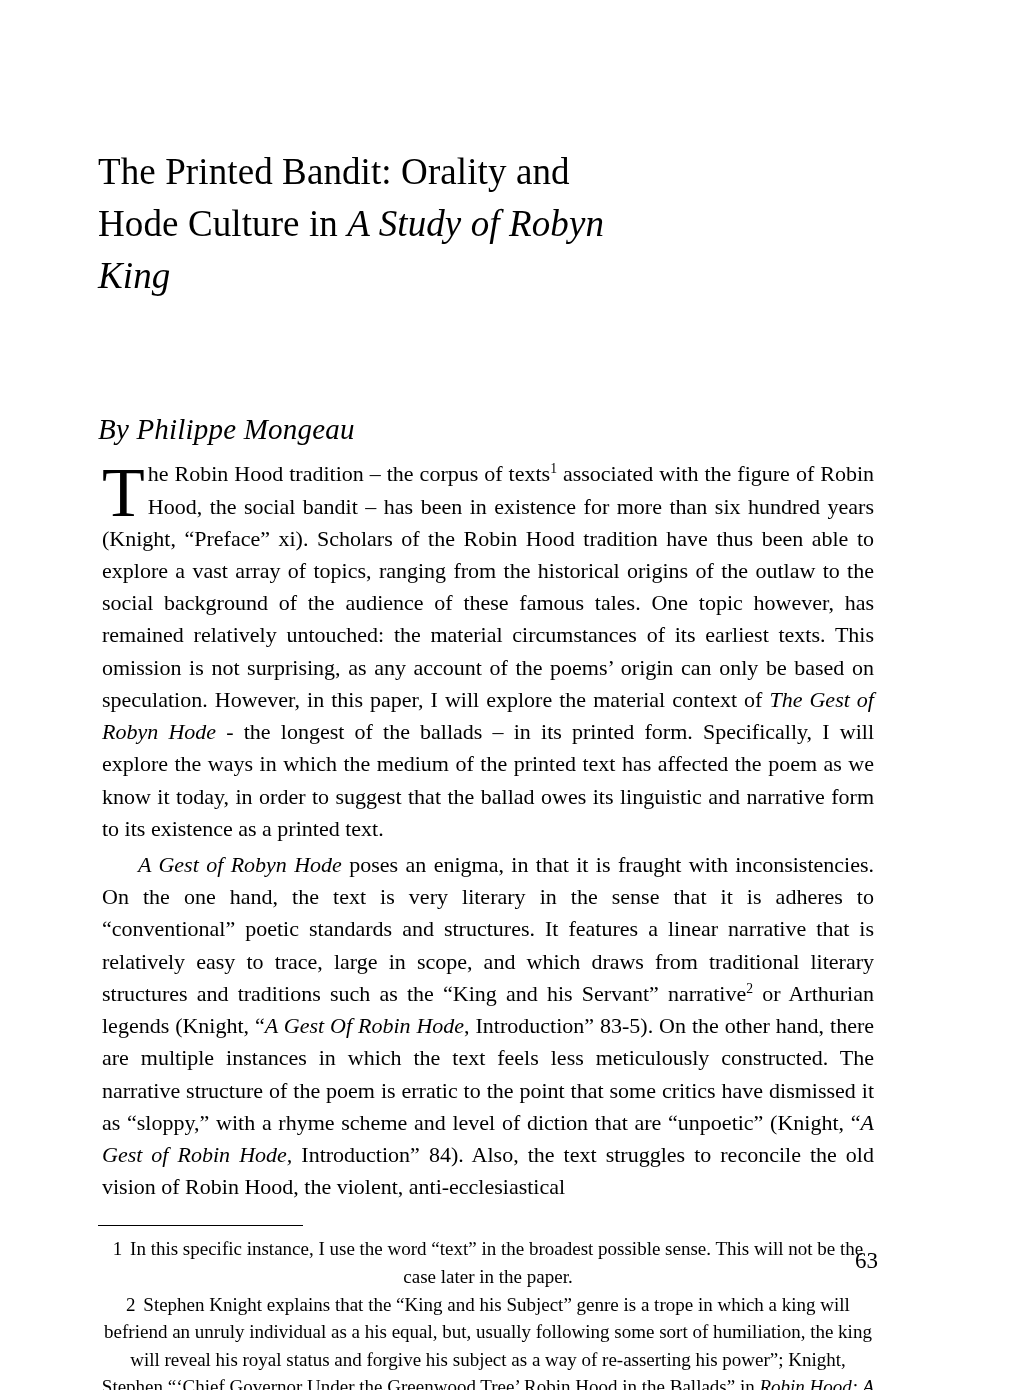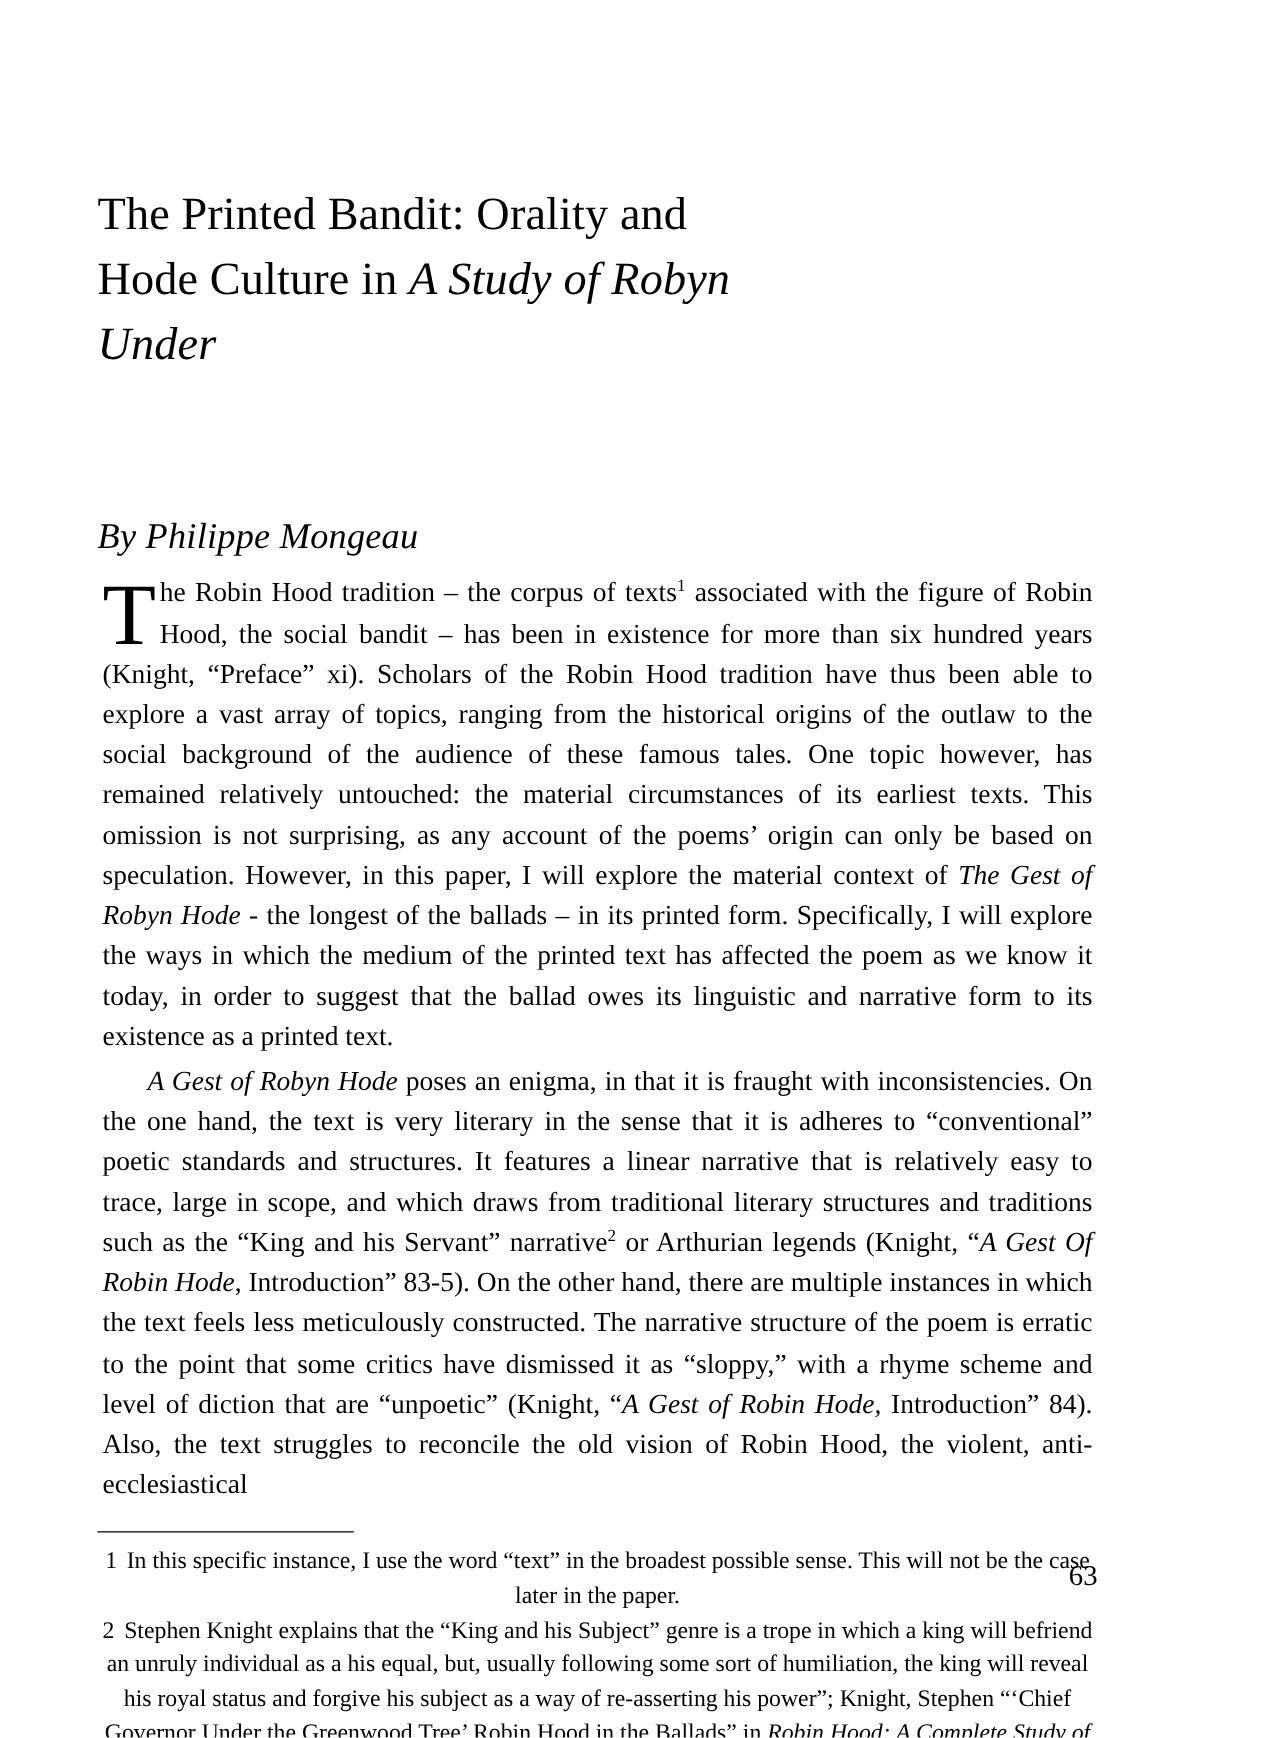--- a/index.html
+++ b/index.html
@@ -12,21 +12,21 @@
     background: #ffffff;
     font-family: "Liberation Serif", serif;
     color: #000000;
     -webkit-font-smoothing: antialiased;
   }
   .page {
     position: relative;
     width: 1024px;
     height: 1390px;
     box-sizing: border-box;
-    padding: 146px 146px 0 78px;
+    padding: 146px 146px 0 98px;
   }
   .title {
     font-size: 37px;
     line-height: 1.40;
     font-weight: normal;
     margin: 0;
     letter-spacing: 0.1px;
     max-width: 640px;
   }
   .title .ital {
@@ -91,21 +91,21 @@
   }
 </style>
 </head>
 <body>
 
 <div class="page">
 
   <h1 class="title">
     <span>The Printed Bandit: Orality and</span><br>
     <span>Hode Culture in </span><span class="ital">A Study of Robyn</span><br>
-    <span class="ital">Under</span>
+    <span class="ital">King</span>
   </h1>
 
   <h2 class="byline">By Philippe Mongeau</h2>
 
   <p class="body-text para-first"><span>The Robin Hood tradition – the corpus of texts</span><sup>1</sup><span> associated with the figure of Robin Hood, the social bandit – has been in existence for more than six hundred years (Knight, “Preface” xi). Scholars of the Robin Hood tradition have thus been able to explore a vast array of topics, ranging from the historical origins of the outlaw to the social background of the audience of these famous tales. One topic however, has remained relatively untouched: the material circumstances of its earliest texts. This omission is not surprising, as any account of the poems’ origin can only be based on speculation. However, in this paper, I will explore the material context of </span><i>The Gest of Robyn Hode</i><span> - the longest of the ballads – in its printed form. Specifically, I will explore the ways in which the medium of the printed text has affected the poem as we know it today, in order to suggest that the ballad owes its linguistic and narrative form to its existence as a printed text.</span></p>
 
   <p class="body-text para-indent"><i>A Gest of Robyn Hode</i><span> poses an enigma, in that it is fraught with inconsistencies. On the one hand, the text is very literary in the sense that it is adheres to “conventional” poetic standards and structures. It features a linear narrative that is relatively easy to trace, large in scope, and which draws from traditional literary structures and traditions such as the “King and his Servant” narrative</span><sup>2</sup><span> or Arthurian legends (Knight, “</span><i>A Gest Of Robin Hode</i><span>, Introduction” 83-5). On the other hand, there are multiple instances in which the text feels less meticulously constructed. The narrative structure of the poem is erratic to the point that some critics have dismissed it as “sloppy,” with a rhyme scheme and level of diction that are “unpoetic” (Knight, “</span><i>A Gest of Robin Hode,</i><span> Introduction” 84). Also, the text struggles to reconcile the old vision of Robin Hood, the violent, anti-ecclesiastical</span></p>
 
   <div class="footnote-rule"></div>
 

